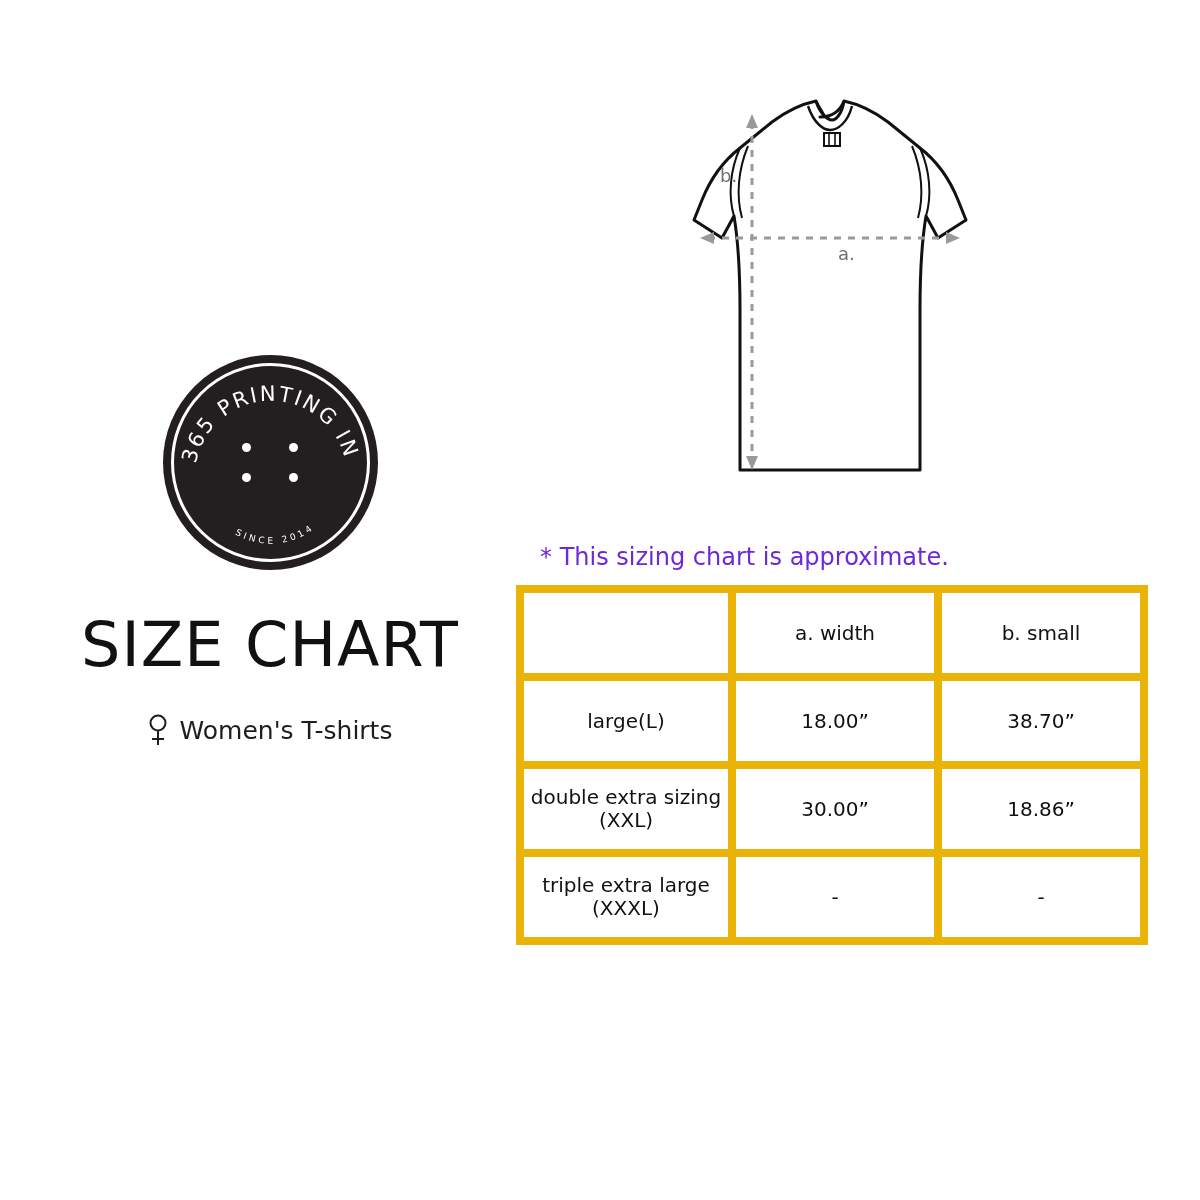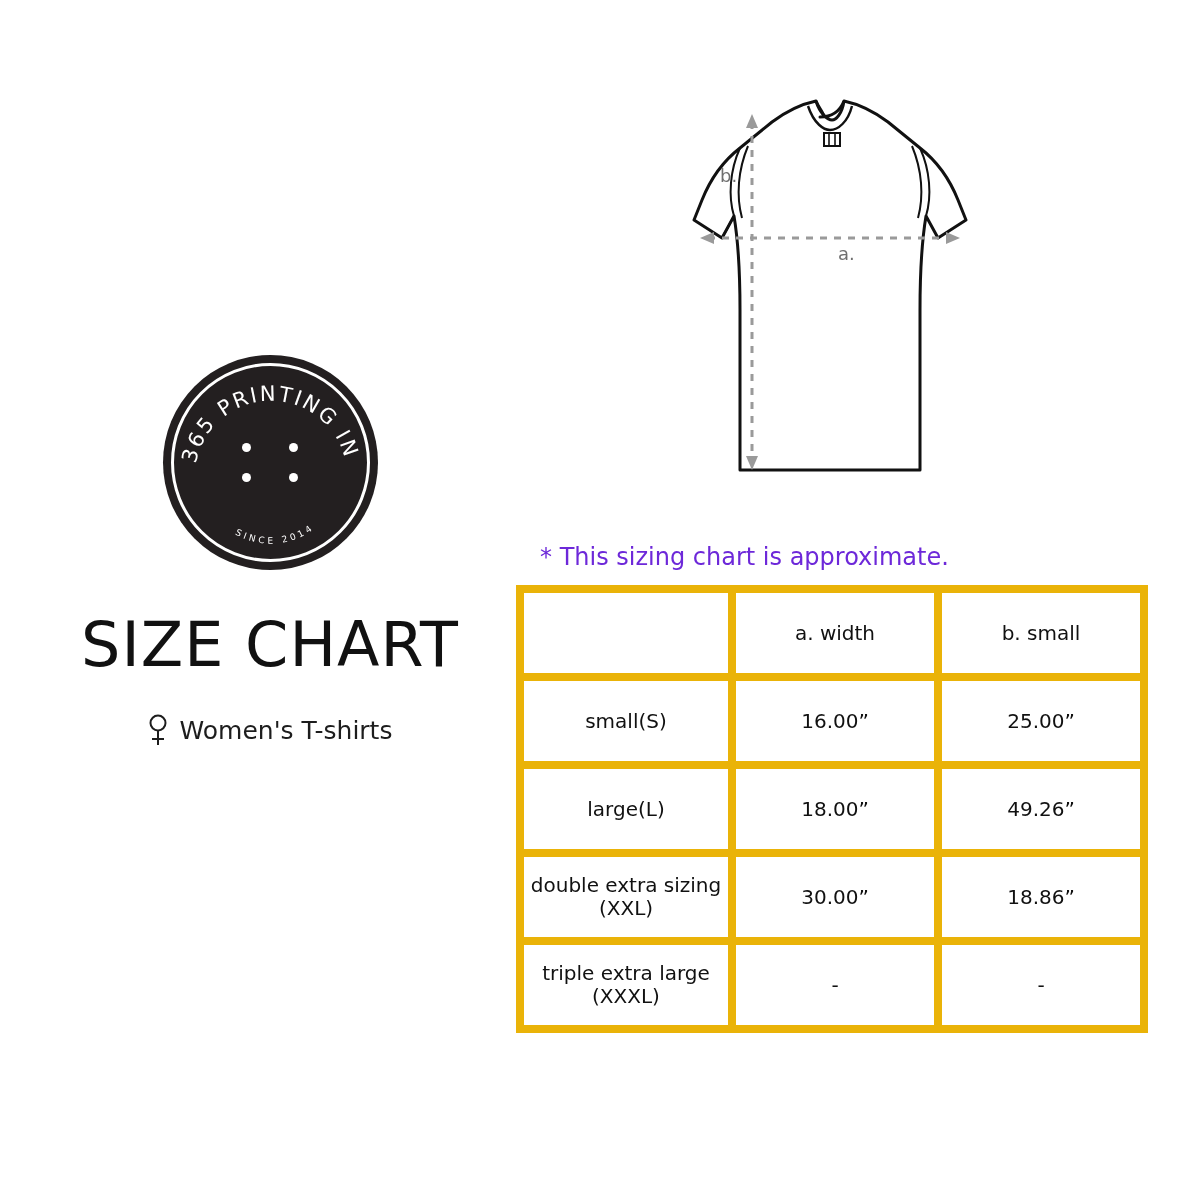--- a/index.html
+++ b/index.html
@@ -219,28 +219,23 @@
   </colgroup>
   <thead>
     <tr>
       <th class="hdr-blank"></th>
       <th>a. width</th>
       <th>b. small</th>
     </tr>
   </thead>
   <tbody>
     <tr>
-      <td>small(S)</td>
-      <td>16.00”</td>
-      <td>25.00”</td>
-    </tr>
-    <tr>
       <td>large(L)</td>
       <td>18.00”</td>
-      <td>49.26”</td>
+      <td>38.70”</td>
     </tr>
     <tr>
       <td style="white-space:pre-line;">double extra sizing
 (XXL)</td>
       <td>30.00”</td>
       <td>18.86”</td>
     </tr>
     <tr>
       <td style="white-space:pre-line;border-radius:24px;">triple extra large
 (XXXL)</td>

